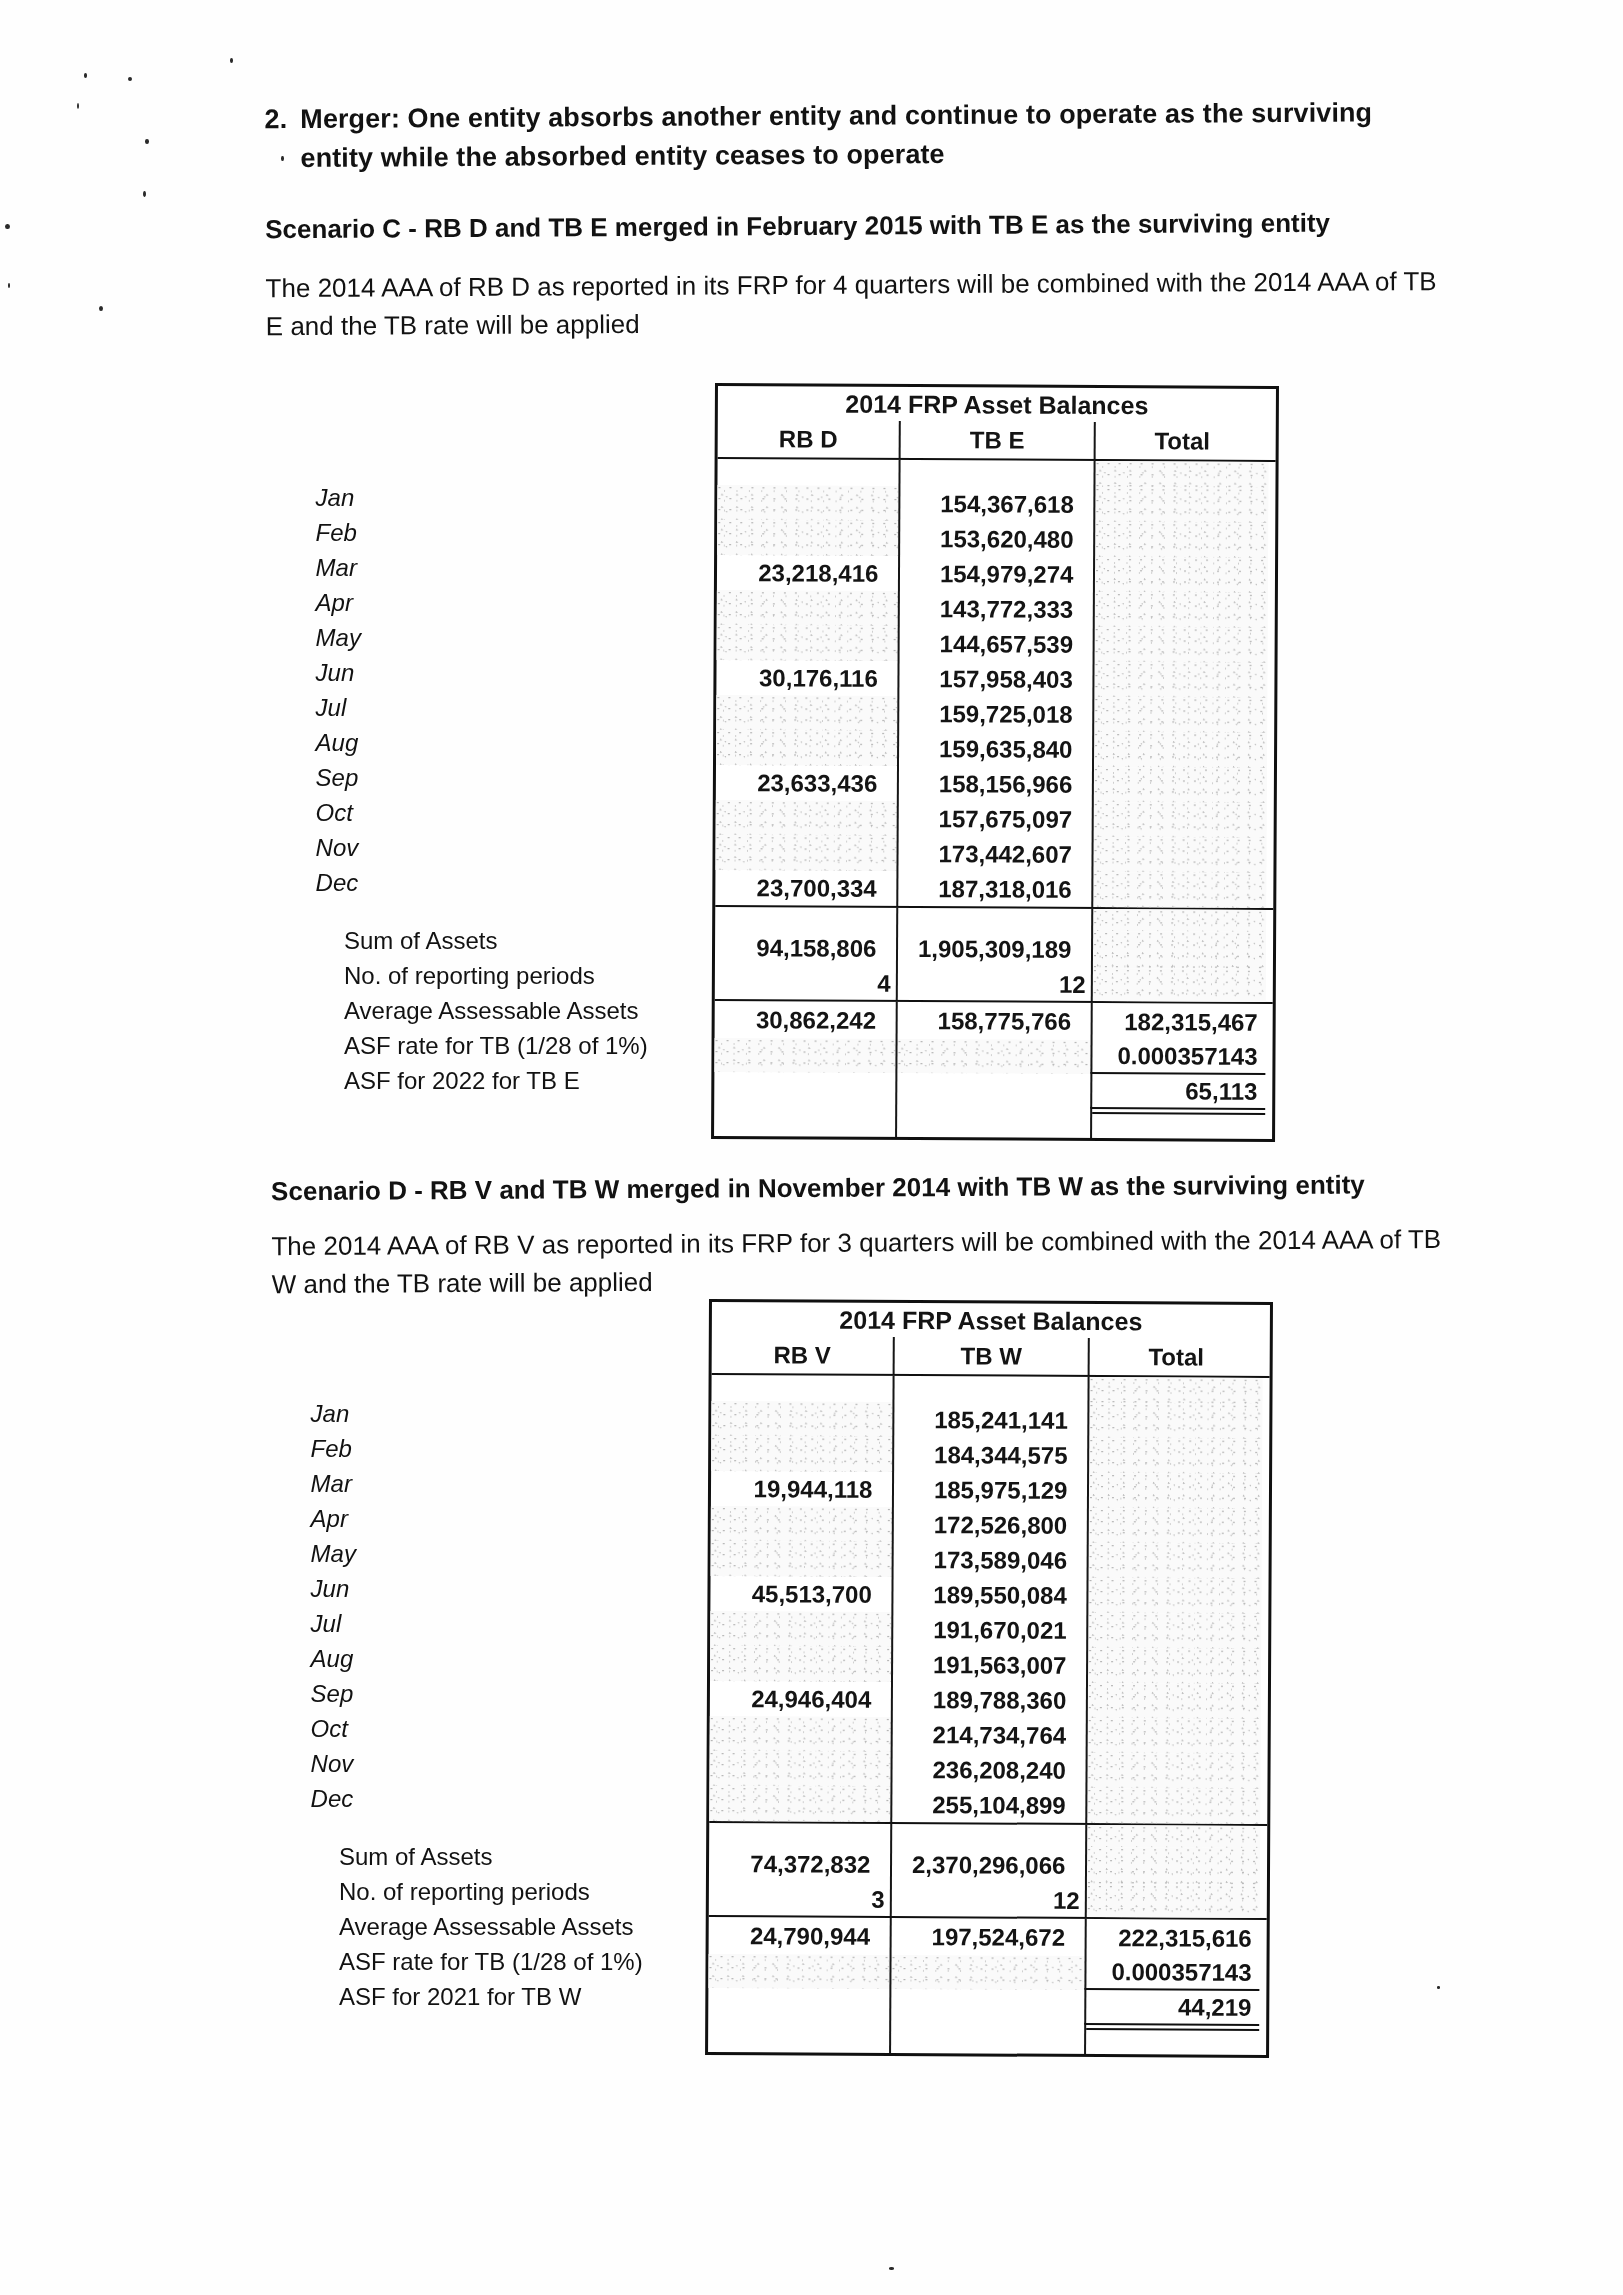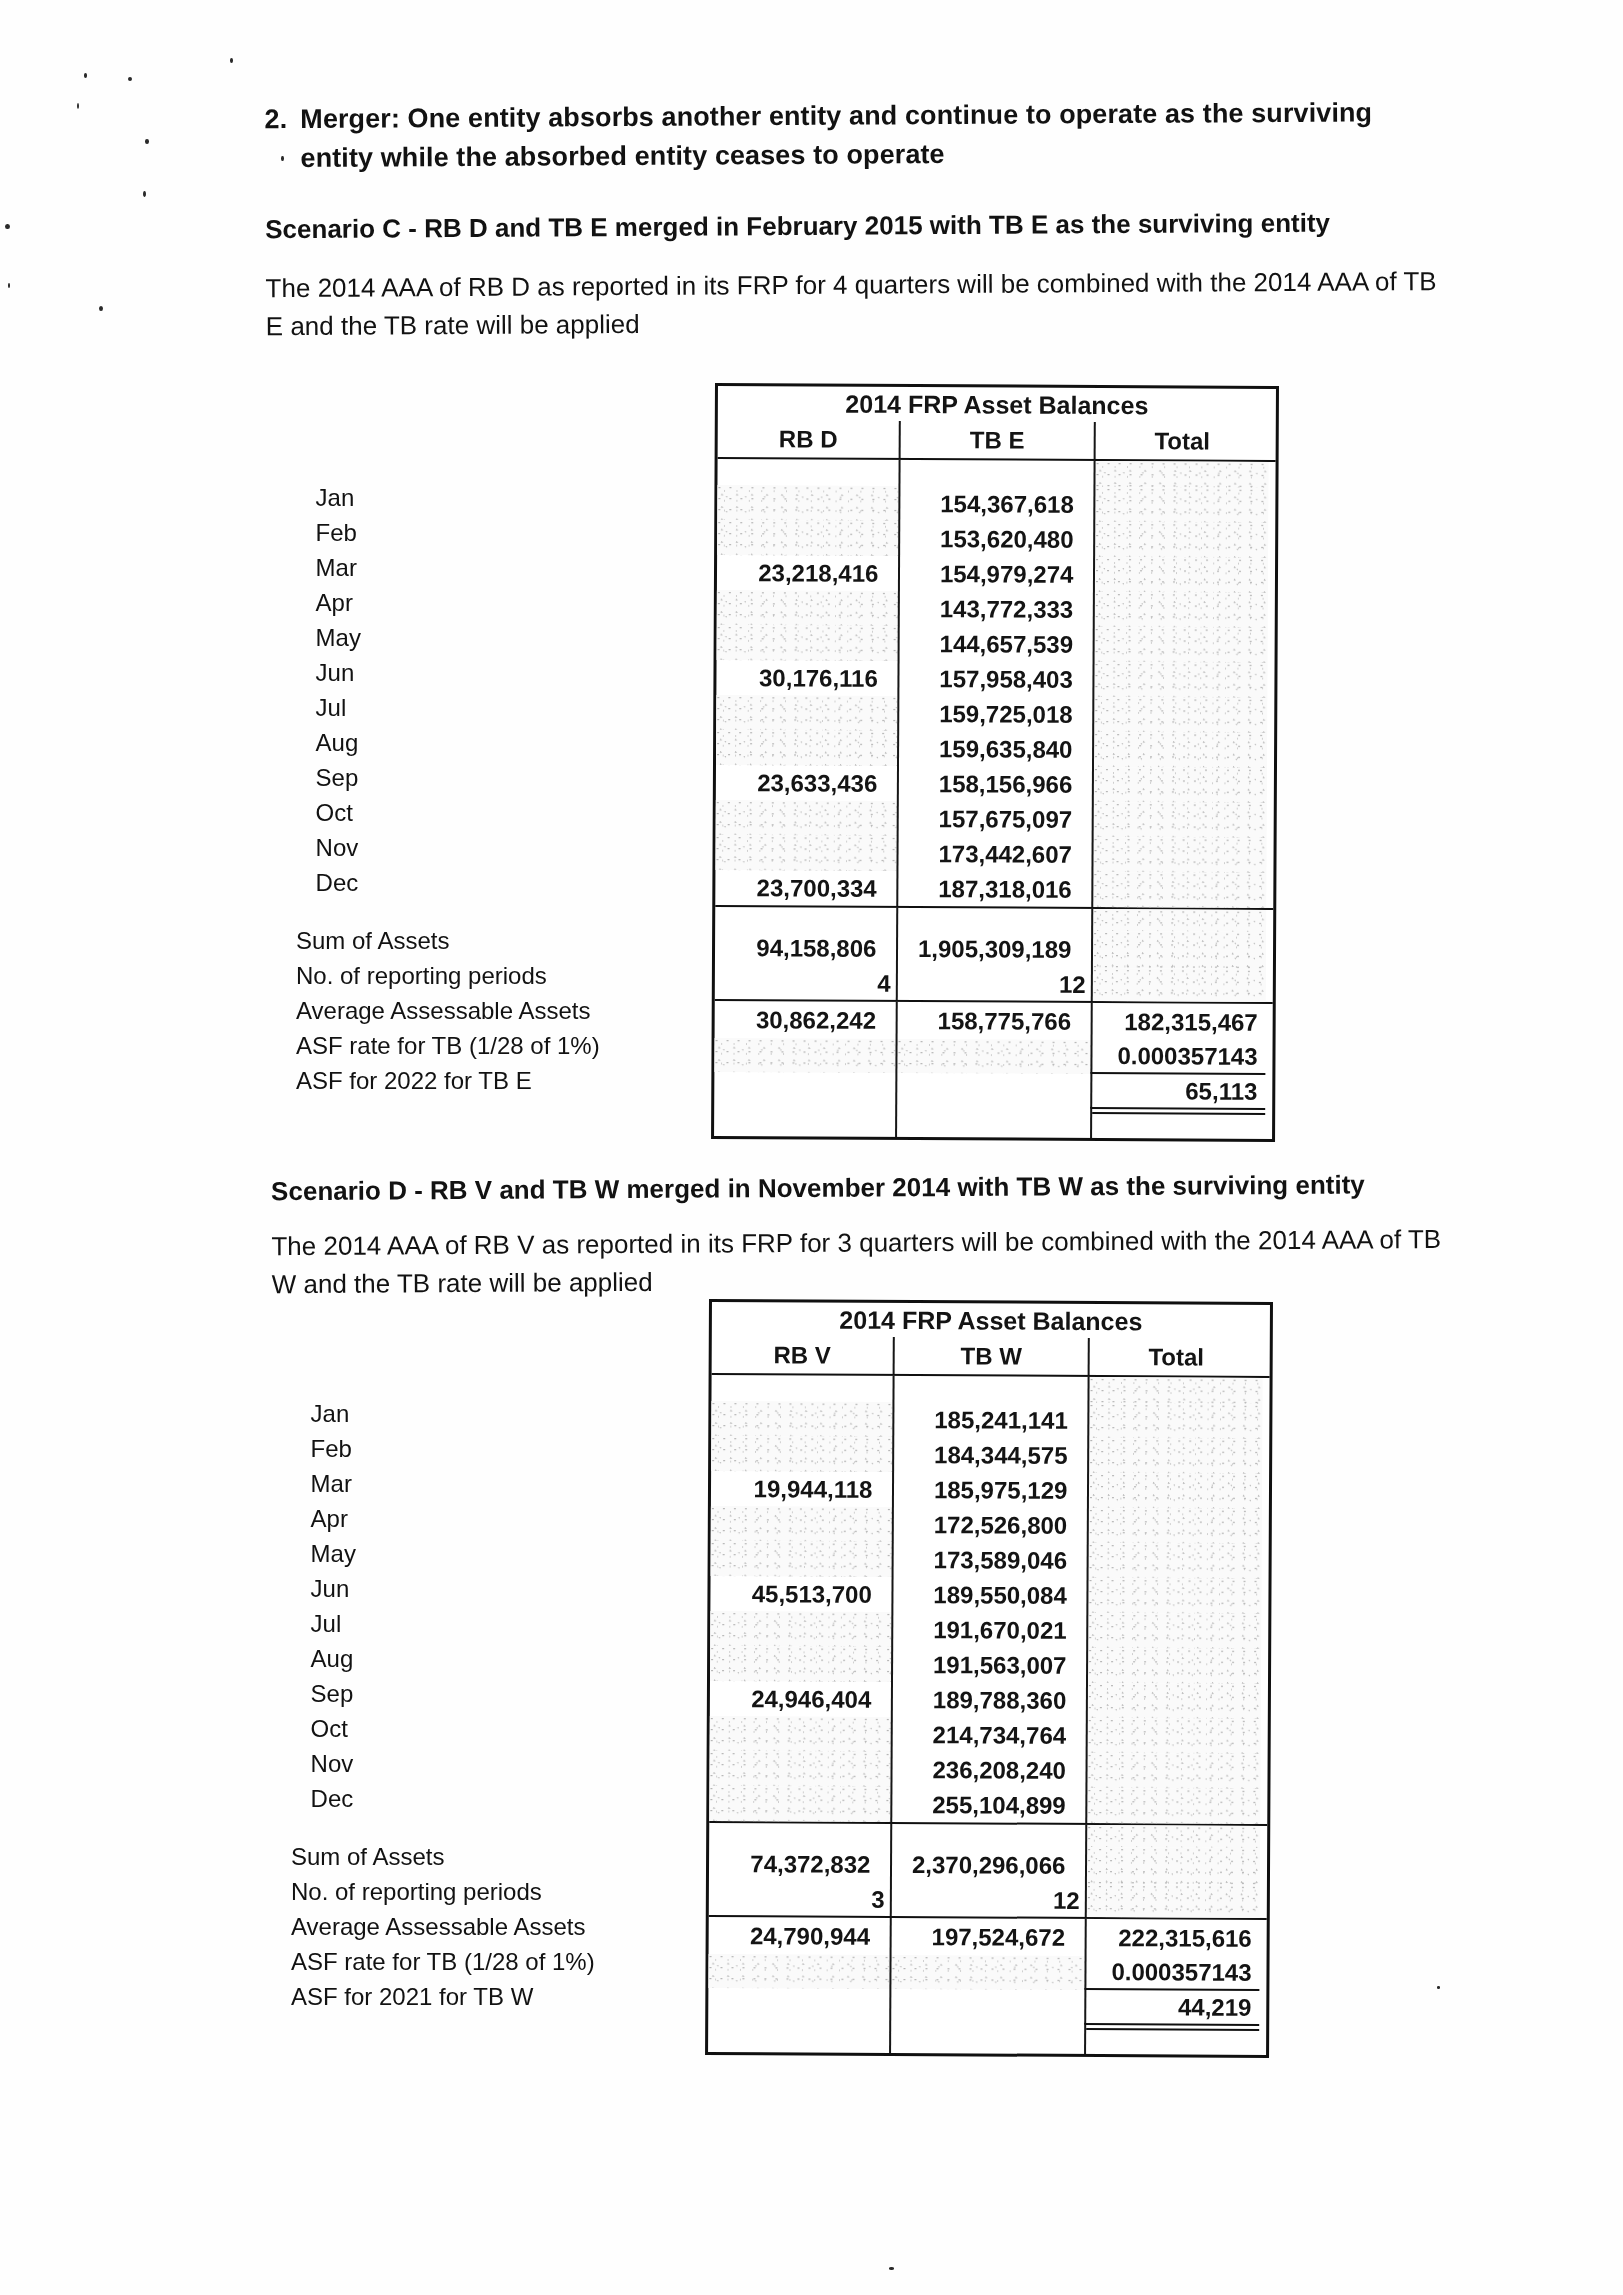--- a/index.html
+++ b/index.html
@@ -11,23 +11,23 @@
   .textlayer { position:absolute; left:0; top:0; width:100%; height:100%;
     transform:rotate(-0.35deg); transform-origin:785px 196px; }
   .hline { position:absolute; left:265px; width:1172px; display:flex; gap:13px;
     font-size:27px; font-weight:700; line-height:1.45; letter-spacing:0.1px; }
   .scnhead { position:absolute; left:265px; width:1178px;
     font-size:26px; font-weight:700; line-height:1.4; }
   .para { position:absolute; left:265px; width:1178px;
     font-size:26px; font-weight:500; line-height:1.45; }
   
   .lblcol { position:absolute; width:406px; font-size:24px; }
-  .lblcol .m { height:35px; display:flex; align-items:center; padding-left:19.6px; font-weight:500; }
+  .lblcol .m { height:35px; display:flex; align-items:center; padding-left:19.6px; font-weight:500;font-style:italic; }
   .lblcol .gap { height:22px; }
-  .lblcol .s { display:flex; align-items:center; font-weight:500; white-space:nowrap; }
+  .lblcol .s { display:flex; align-items:center; font-weight:500; white-space:nowrap;margin-left:48px; }
   .s1{height:37px}.s2{height:33px}.s3{height:37px}.s4{height:34px}.s5{height:35px}
   
   .tbl { position:absolute; width:558px; background:#ffffff;
     border:3.3px solid #101010; transform:rotate(0.3deg); transform-origin:0 0; }
   .tr { display:grid; grid-template-columns:181px 195px 175px; }
   .tr.ttl { grid-template-columns:1fr; height:34px; }
   .tr.head { height:37px; border-bottom:2.6px solid #101010; }
   .tr.sp0 { height:26px; }
   .tr.mr { height:35px; }
   .tr.blockend { border-bottom:2.6px solid #101010; }

